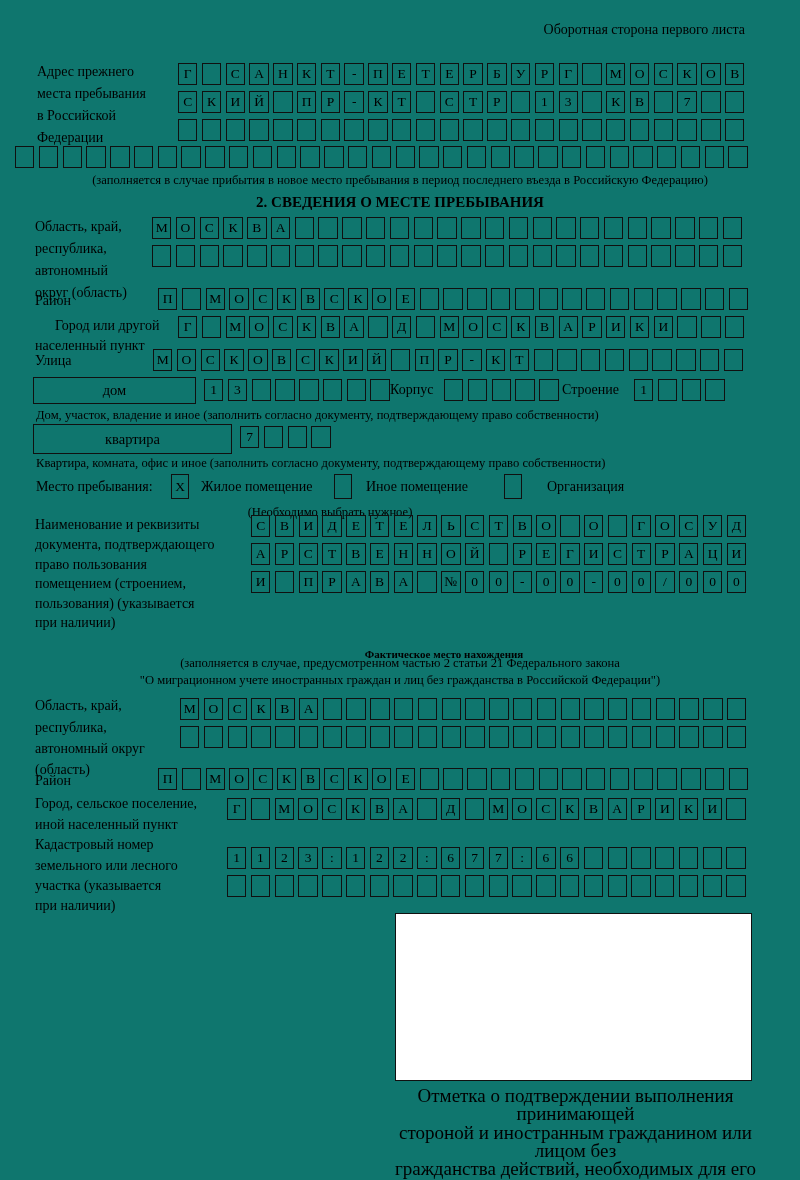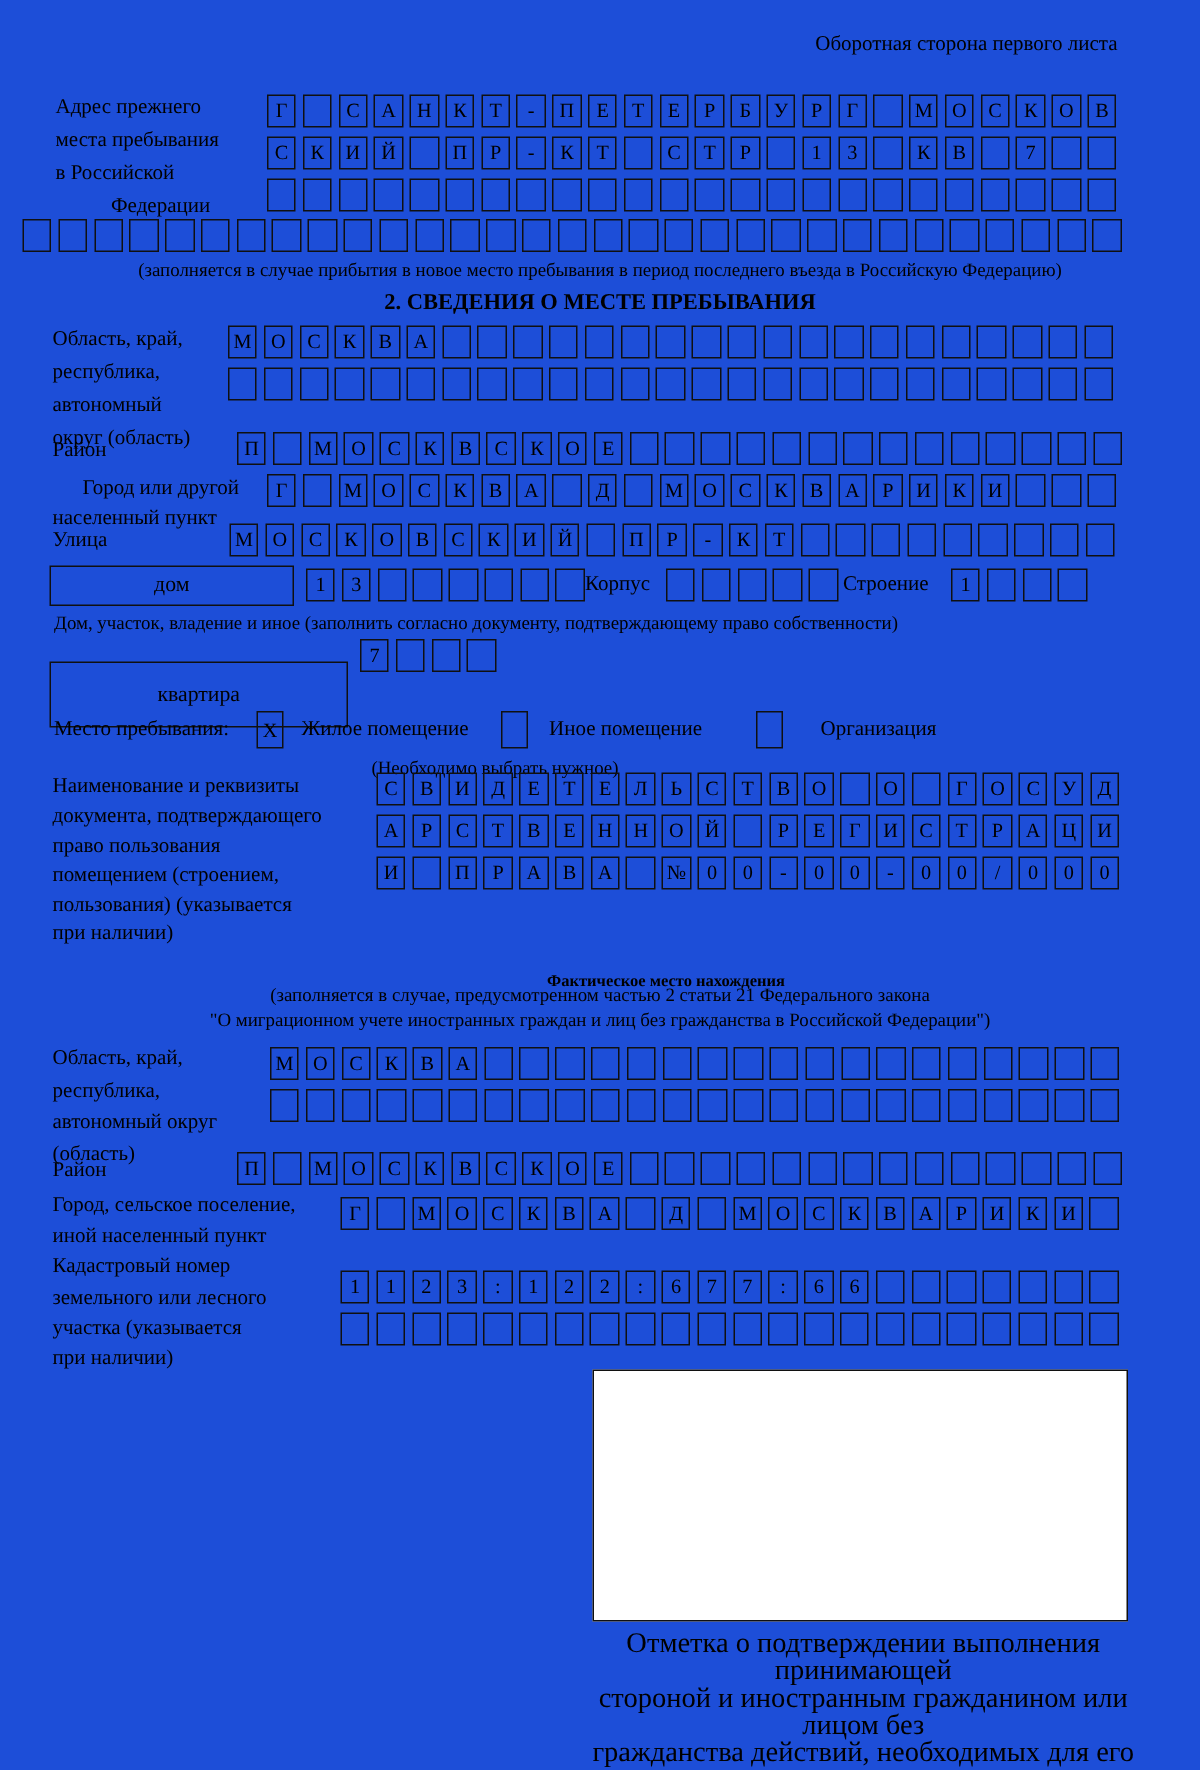--- a/index.html
+++ b/index.html
@@ -1,16 +1,16 @@
 <!DOCTYPE html>
 <html><head>
 <meta charset="utf-8">
 <style>
   html,body{margin:0;padding:0;background:#fff;}
-  .page{position:relative;width:800px;height:1180px;background:#1d4ed8;
+  .page{position:relative;width:800px;height:1180px;background:#0f766e;
         font-family:"Liberation Serif",serif;color:#000;overflow:hidden;}
   .abs{position:absolute;}
   .lab{font-size:14px;line-height:1.1;white-space:nowrap;}
   .cap{font-size:12.6px;line-height:1.15;white-space:nowrap;}
   .center{left:0;width:800px;text-align:center;}
   .bold{font-weight:bold;}
   .boxrow{display:flex;gap:4.4px;}
   .cell{flex:none;width:19.4px;height:21.5px;border:1.5px solid #101010;box-sizing:border-box;
         display:flex;align-items:center;justify-content:center;
         font-size:13.5px;font-family:"Liberation Serif",serif;}
@@ -24,21 +24,21 @@
 </head>
 <body>
 
 <div class="page">
 
   <div class="abs lab" style="top:22px;right:55px;">Оборотная сторона первого листа</div>
 
   <div class="abs lab" style="left:37px;top:64px;">Адрес прежнего</div>
   <div class="abs lab" style="left:37px;top:86px;">места пребывания</div>
   <div class="abs lab" style="left:37px;top:108px;">в Российской</div>
-  <div class="abs lab" style="left:37px;top:130px;margin-left:37px;">Федерации</div>
+  <div class="abs lab" style="left:37px;top:130px;">Федерации</div>
 
   <div class="abs boxrow" style="left:178px;top:63px;">
       <span class="cell">Г</span>
       <span class="cell"></span>
       <span class="cell">С</span>
       <span class="cell">А</span>
       <span class="cell">Н</span>
       <span class="cell">К</span>
       <span class="cell">Т</span>
       <span class="cell">-</span>
@@ -316,27 +316,28 @@
     </div>
   <div class="abs lab" style="left:562px;top:382px;">Строение</div>
   <div class="abs boxrow" style="left:634px;top:379px;">
       <span class="cell">1</span>
       <span class="cell"></span>
       <span class="cell"></span>
       <span class="cell"></span>
     </div>
   <div class="abs cap" style="left:36px;top:408px;">Дом, участок, владение и иное (заполнить согласно документу, подтверждающему право собственности)</div>
 
-  <div class="abs widebox" style="left:33px;top:441px;width:199px;height:44px;">квартира</div>
+  <div class="abs widebox" style="left:33px;top:424px;width:199px;height:30px;">квартира</div>
   <div class="abs boxrow" style="left:240px;top:426px;">
       <span class="cell">7</span>
       <span class="cell"></span>
       <span class="cell"></span>
       <span class="cell"></span>
     </div>
+  <div class="abs cap" style="left:36px;top:456px;">Квартира, комната, офис и иное (заполнить согласно документу, подтверждающему право собственности)</div>
 
   <div class="abs lab" style="left:36px;top:479px;">Место пребывания:</div>
   <div class="abs chk" style="left:171px;top:474px;">X</div>
   <div class="abs lab" style="left:201px;top:479px;">Жилое помещение</div>
   <div class="abs chk" style="left:334px;top:474px;"></div>
   <div class="abs lab" style="left:366px;top:479px;">Иное помещение</div>
   <div class="abs chk" style="left:504px;top:474px;"></div>
   <div class="abs lab" style="left:547px;top:479px;">Организация</div>
   <div class="abs cap" style="left:130px;top:505px;width:400px;text-align:center;">(Необходимо выбрать нужное)</div>
 

